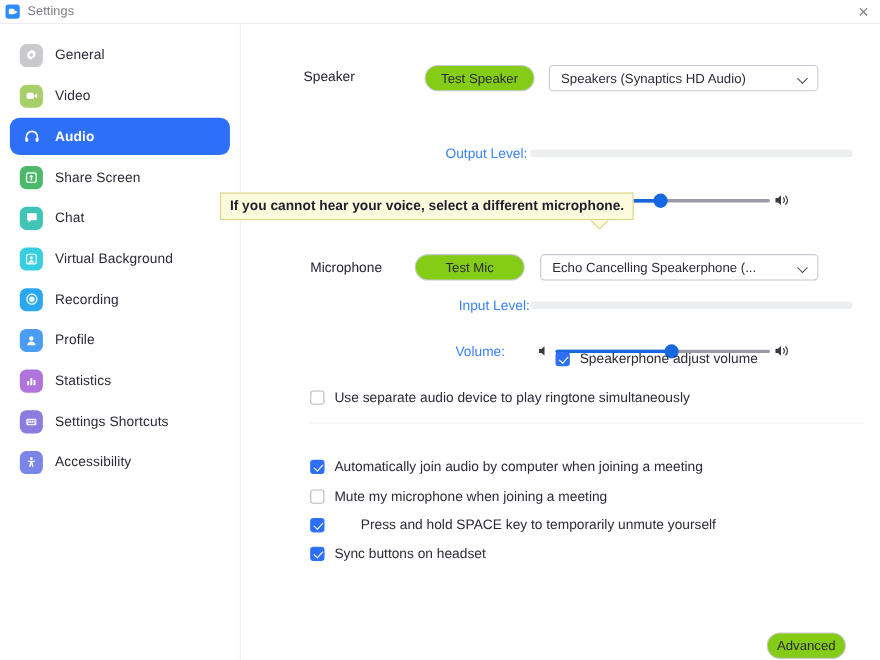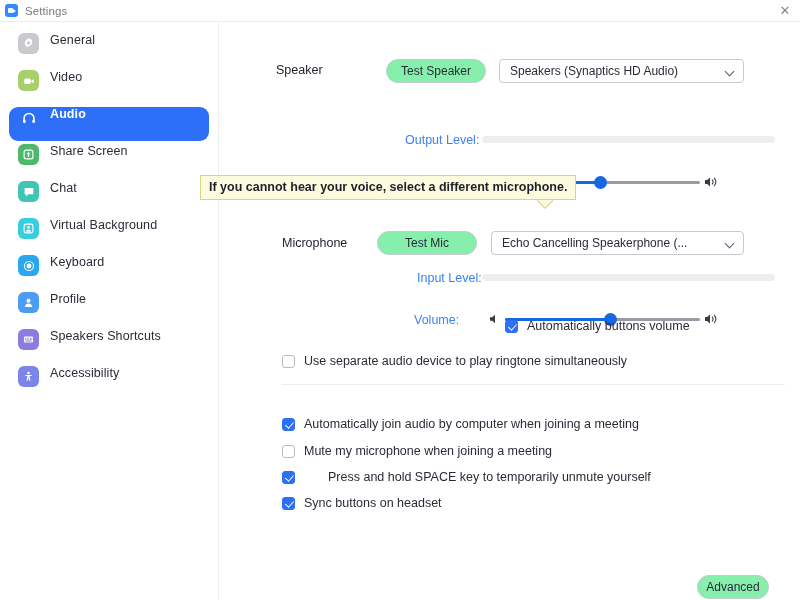--- a/index.html
+++ b/index.html
@@ -52,21 +52,21 @@
     background: #ffffff;
     padding-top: 8px;
   }
   #sidebar-divider {
     position: absolute; left: 218px; top: 22px; width: 1px; height: 578px;
     background: #eceef1;
   }
   .nav-item {
     position: relative;
     height: 34px; margin: 3px 9px; border-radius: 9px;
-    display: flex; align-items: flex-start;
+    display: flex; align-items: center;
     padding-left: 9px;
   }
   .nav-item.active { background: #2d6ff7; }
   .nav-icon {
     width: 21px; height: 21px; border-radius: 6px; flex: none;
     margin-right: 11px;
     display: flex; align-items: center; justify-content: center;
   }
   .nav-label {
     font-size: 12.5px; color: #2b2b38; letter-spacing: .1px;
@@ -83,21 +83,21 @@
 
   .section-label {
     font-size: 12.5px; font-weight: normal; color: #1f1f2c;
   }
   .field-label {
     font-size: 12.5px; color: #3b82f6;
   }
 
   .btn {
     border: 1px solid #c6c9d0; border-radius: 13px;
-    background: #86efac; color: #2b2b38;
+    background: #84cc16; color: #2b2b38;
     font-family: "Liberation Sans", sans-serif;
     font-size: 12px; height: 24px;
     display: flex; align-items: center; justify-content: center;
     padding: 0 10px;
   }
   .select {
     border: 1px solid #c6c9d0; border-radius: 4px;
     background: #ffffff; color: #2b2b38;
     font-size: 12px; height: 24px;
     display: flex; align-items: center;
@@ -239,51 +239,61 @@
       </span>
       <span class="nav-label">Virtual Background</span>
     </div>
     <div class="nav-item">
       <span class="nav-icon" style="background: rgb(42, 167, 239);">
         <svg width="14" height="14" viewBox="0 0 16 16">
           <circle cx="8" cy="8" r="5.2" fill="none" stroke="#ffffff" stroke-width="1.3"></circle>
           <circle cx="8" cy="8" r="2.8" fill="#ffffff"></circle>
         </svg>
       </span>
-      <span class="nav-label">Keyboard</span>
+      <span class="nav-label">Recording</span>
     </div>
     <div class="nav-item">
       <span class="nav-icon" style="background: rgb(74, 157, 240);">
         <svg width="13" height="13" viewBox="0 0 16 16">
           <circle cx="8" cy="5.8" r="2.5" fill="#ffffff"></circle>
           <path d="M3.4 13.4c.4-2.9 2.3-4.2 4.6-4.2s4.2 1.3 4.6 4.2z" fill="#ffffff"></path>
         </svg>
       </span>
       <span class="nav-label">Profile</span>
+    </div>
+    <div class="nav-item">
+      <span class="nav-icon" style="background: rgb(176, 116, 221);">
+        <svg width="13" height="13" viewBox="0 0 16 16">
+          <rect x="3.4" y="8" width="2.2" height="4.6" fill="#ffffff"></rect>
+          <rect x="6.9" y="4.4" width="2.2" height="8.2" fill="#ffffff"></rect>
+          <rect x="10.4" y="6.6" width="2.2" height="6" fill="#ffffff"></rect>
+        </svg>
+      </span>
+      <span class="nav-label">Statistics</span>
     </div>
     <div class="nav-item">
       <span class="nav-icon" style="background: rgb(139, 124, 224);">
         <svg width="13" height="13" viewBox="0 0 16 16">
           <rect x="2.4" y="4.4" width="11.2" height="7.4" rx="1.3" fill="#ffffff"></rect>
           <g fill="#8b7ce0">
             <rect x="3.7" y="5.8" width="1.3" height="1.2"></rect>
             <rect x="5.7" y="5.8" width="1.3" height="1.2"></rect>
             <rect x="7.7" y="5.8" width="1.3" height="1.2"></rect>
             <rect x="9.7" y="5.8" width="1.3" height="1.2"></rect>
             <rect x="11.5" y="5.8" width="1.1" height="1.2"></rect>
             <rect x="3.7" y="7.6" width="1.3" height="1.2"></rect>
             <rect x="5.7" y="7.6" width="1.3" height="1.2"></rect>
             <rect x="7.7" y="7.6" width="1.3" height="1.2"></rect>
             <rect x="9.7" y="7.6" width="1.3" height="1.2"></rect>
             <rect x="11.5" y="7.6" width="1.1" height="1.2"></rect>
             <rect x="4.3" y="9.4" width="7.4" height="1.2"></rect>
           </g>
         </svg>
       </span>
-      <span class="nav-label">Speakers Shortcuts</span>
+      <span class="nav-label">Settings Shortcuts</span>
     </div>
     <div class="nav-item">
       <span class="nav-icon" style="background: rgb(123, 133, 232);">
         <svg width="13" height="13" viewBox="0 0 16 16">
           <circle cx="8" cy="3.6" r="1.5" fill="#ffffff"></circle>
           <path d="M4 6.1h8v1.4H9.2l1.3 5.6H9.1L8 9.5l-1.1 3.6H5.5l1.3-5.6H4z" fill="#ffffff"></path>
         </svg>
       </span>
       <span class="nav-label">Accessibility</span>
     </div>
@@ -357,21 +367,21 @@
   <div style="position:absolute; left:484px; top:289px; width:16px; height:16px;">
     <svg width="16" height="16" viewBox="0 0 16 16">
       <path d="M2 6h2.2L7 3.6v8.8L4.2 10H2z" fill="#3a3a46"></path>
       <path d="M9 5.6a3.2 3.2 0 0 1 0 4.8" stroke="#3a3a46" stroke-width="1.1" fill="none"></path>
       <path d="M11 4a5.2 5.2 0 0 1 0 8" stroke="#3a3a46" stroke-width="1.1" fill="none"></path>
     </svg>
   </div>
 
   <div class="row" style="left:286px; top:297px;">
     <span class="cb on"></span>
-    <span class="cb-label">Automatically buttons volume</span>
+    <span class="cb-label">Speakerphone adjust volume</span>
   </div>
 
   <div id="options-area">
       <div class="row" style="left: 63px; top: 332px;">
         <span class="cb"></span>
         <span class="cb-label">Use separate audio device to play ringtone simultaneously</span>
       </div>
       <div class="row" style="left: 63px; top: 395px;">
         <span class="cb on"></span>
         <span class="cb-label">Automatically join audio by computer when joining a meeting</span>

